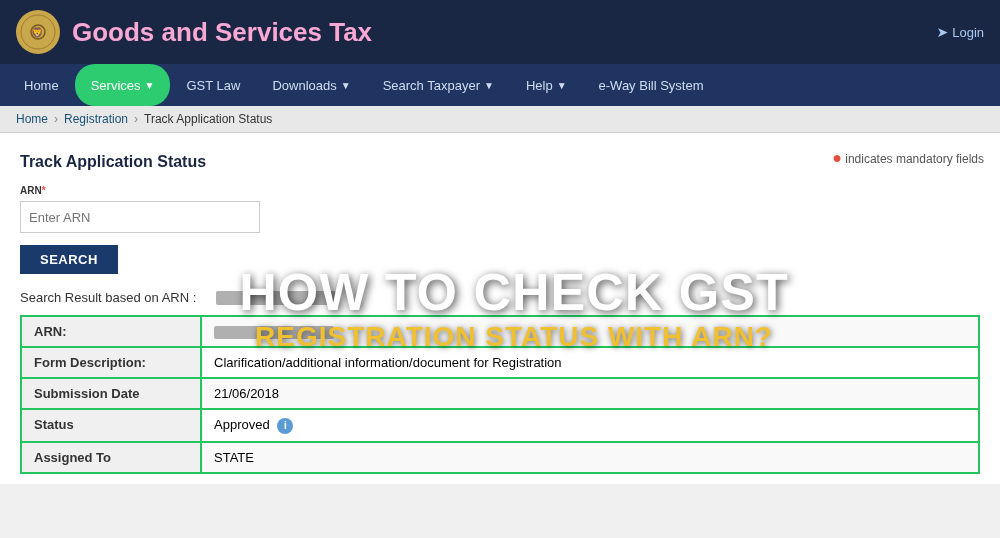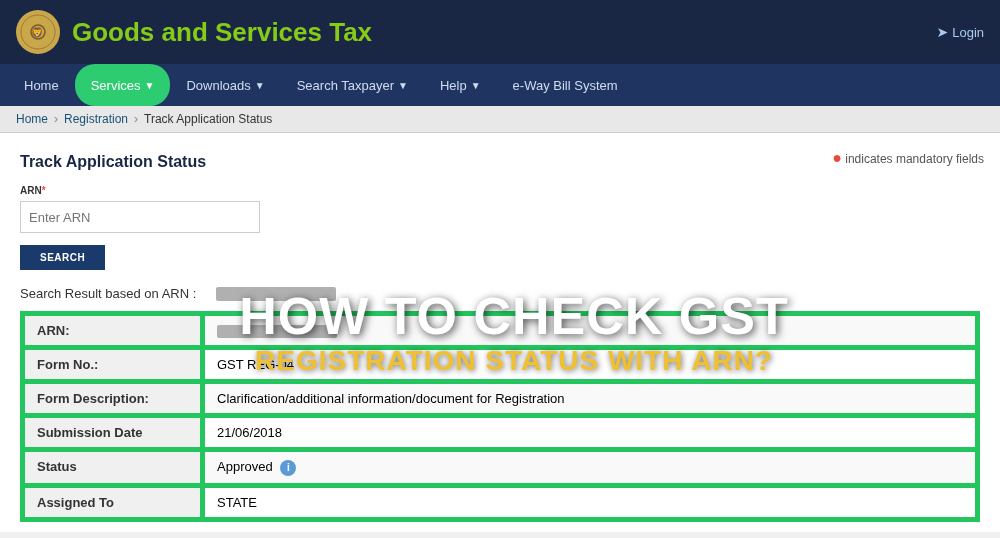--- a/index.html
+++ b/index.html
@@ -23,21 +23,21 @@
       width: 44px;
       height: 44px;
       background: #c8a84b;
       border-radius: 50%;
       display: flex;
       align-items: center;
       justify-content: center;
       font-size: 20px;
     }
     .header-title {
-      color: #84cc16;
+      color: #f9a8d4;
       font-size: 26px;
       font-weight: bold;
     }
     .header-login {
       color: #aac8f0;
       font-size: 13px;
       cursor: pointer;
       display: flex;
       align-items: center;
       gap: 4px;
@@ -126,21 +126,21 @@
       color: #a21caf;
       background: #fff;
       margin-bottom: 12px;
     }
 
     .search-btn {
       background: #1a3a6b;
       color: white;
       border: none;
       padding: 7px 20px;
-      font-size: 10px;
+      font-size: 13px;
       font-weight: bold;
       cursor: pointer;
       letter-spacing: 0.5px;
       margin-bottom: 16px;
     }
 
     
     .results-label {
       font-size: 13px;
       color: #333;
@@ -158,21 +158,21 @@
     }
 
     
     .result-table {
       width: 100%;
       border-collapse: collapse;
       font-size: 13px;
     }
     .result-table td {
       padding: 7px 12px;
-      border: 5px solid #22c55e;
+      border: 2px solid #22c55e;
       vertical-align: top;
     }
     .result-table tr:nth-child(odd) td { background: #f9f9f9; }
     .result-table tr:nth-child(even) td { background: #fff; }
     .result-table .label-cell {
       font-weight: bold;
       color: #333;
       width: 180px;
       background: #f0f0f0 !important;
     }
@@ -254,20 +254,23 @@
 
 <nav class="navbar">
   <button class="nav-item">
     <span>Home</span>
   </button>
   <button class="nav-item active">
     <span>Services</span>
     <span class="nav-arrow">▼</span>
   </button>
   <button class="nav-item">
+    <span>GST Law</span>
+  </button>
+  <button class="nav-item">
     <span>Downloads</span>
     <span class="nav-arrow">▼</span>
   </button>
   <button class="nav-item">
     <span>Search Taxpayer</span>
     <span class="nav-arrow">▼</span>
   </button>
   <button class="nav-item">
     <span>Help</span>
     <span class="nav-arrow">▼</span>
@@ -308,24 +311,20 @@
       <span class="results-arn-blur"></span>
     </div>
 
     <table class="result-table">
       <tbody>
         <tr>
           <td class="label-cell">ARN:</td>
           <td><span class="arn-blur"></span></td>
         </tr>
         <tr>
-          <td class="label-cell">Form No.:</td>
-          <td>GST REG-04</td>
-        </tr>
-        <tr>
           <td class="label-cell">Form Description:</td>
           <td>Clarification/additional information/document for Registration</td>
         </tr>
         <tr>
           <td class="label-cell">Submission Date</td>
           <td>21/06/2018</td>
         </tr>
         <tr>
           <td class="label-cell">Status</td>
           <td>

